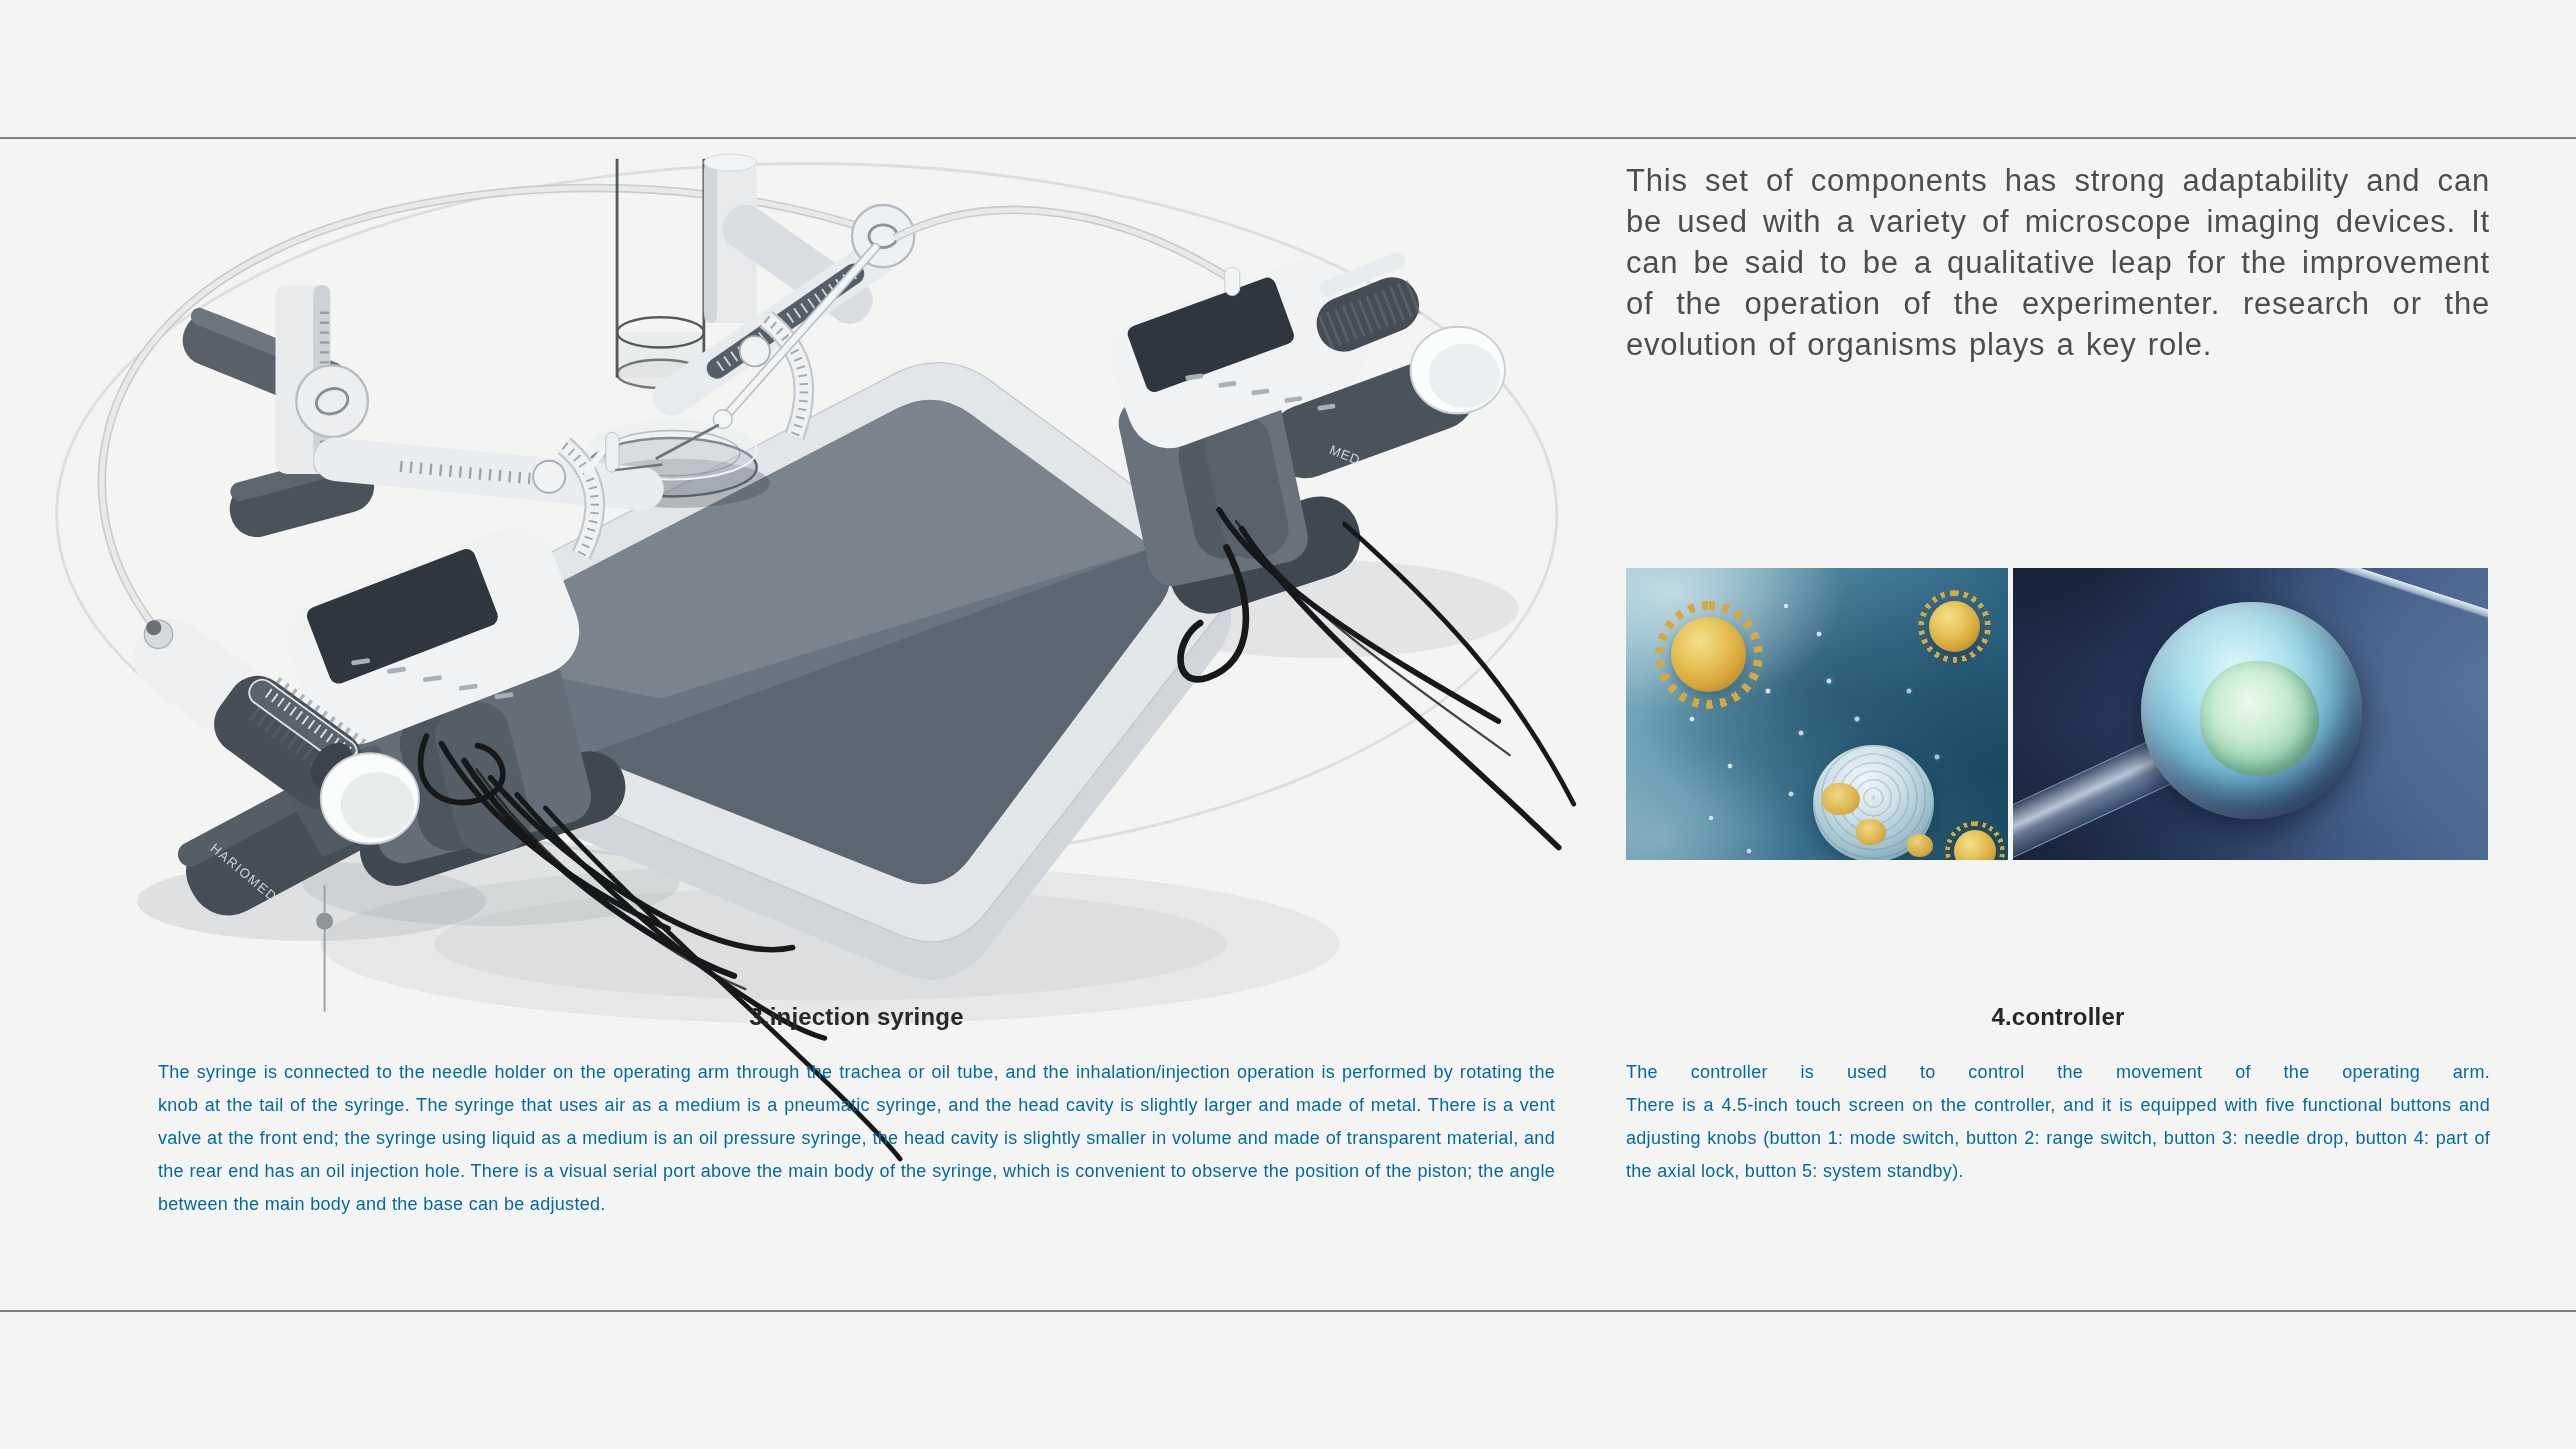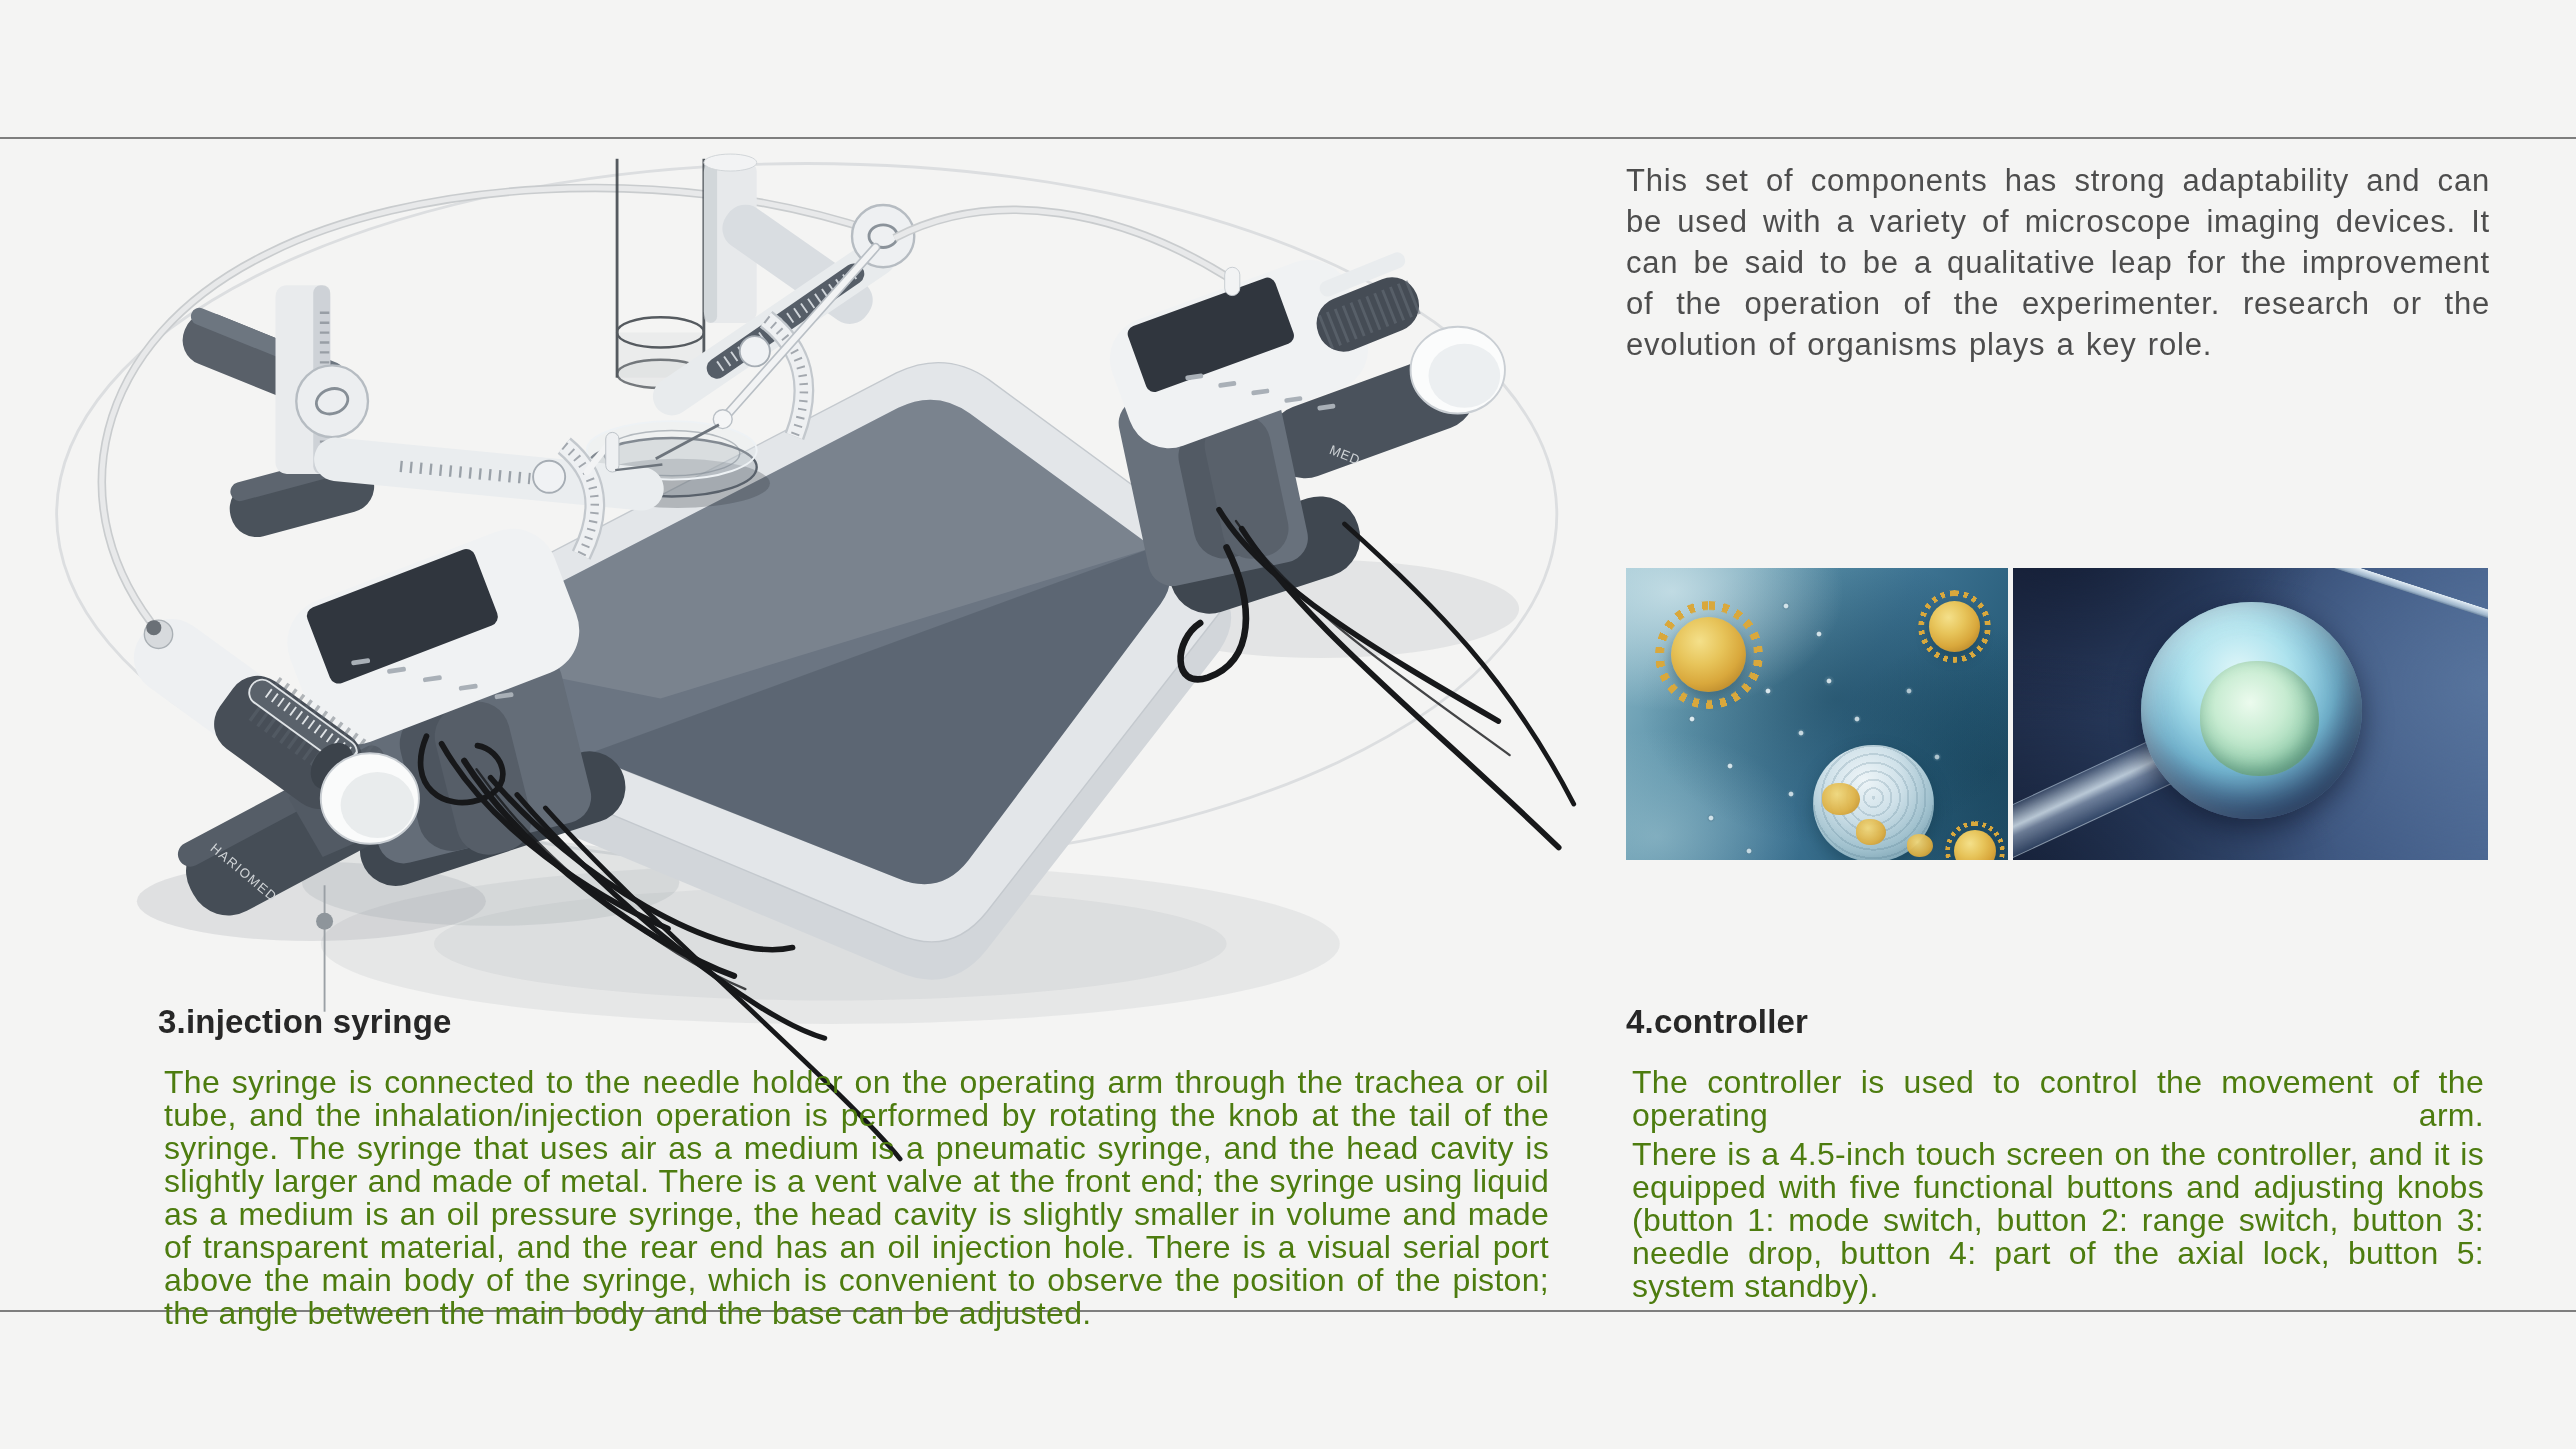--- a/index.html
+++ b/index.html
@@ -98,22 +98,22 @@
     border:0.9px solid rgba(220,235,245,.45);
   }
   .needle{position:absolute;width:236px;height:8.5px;right:-17px;top:47px;
     transform:rotate(18deg);transform-origin:100% 50%;
     background:linear-gradient(to bottom,#e6f0f7, #9fb6cc 70%, #5f7894);
     clip-path:polygon(0 50%, 10% 0, 100% 0, 100% 100%, 10% 100%);
   }
 
   
   .caption{position:absolute;top:1004px;}
-  .caption h2{margin:0 0 25.5px 0;font-size:33px;line-height:1.1;font-weight:700;color:#272727;letter-spacing:0.2px;}
-  .caption p{margin:6px;font-size:32px;line-height:33px;letter-spacing:0.3px;color:#4d7c0f;text-align:justify;}
+  .caption h2{margin:0 0 25.5px 0;font-size:24px;line-height:1.1;font-weight:700;color:#272727;letter-spacing:0.2px;text-align:center;}
+  .caption p{margin:0;font-size:18px;line-height:33px;letter-spacing:0.3px;color:#0369a1;text-align:justify;}
   .caption-left{left:158px;width:1397px;}
   .caption-right{left:1626px;width:864px;}
   .caption-right .full-justify{text-align:justify;text-align-last:justify;}
   .caption-right .left-line{text-align:left;}
 
   svg text{font-family:"Liberation Sans", sans-serif;}
 </style>
 </head>
 <body>
 

